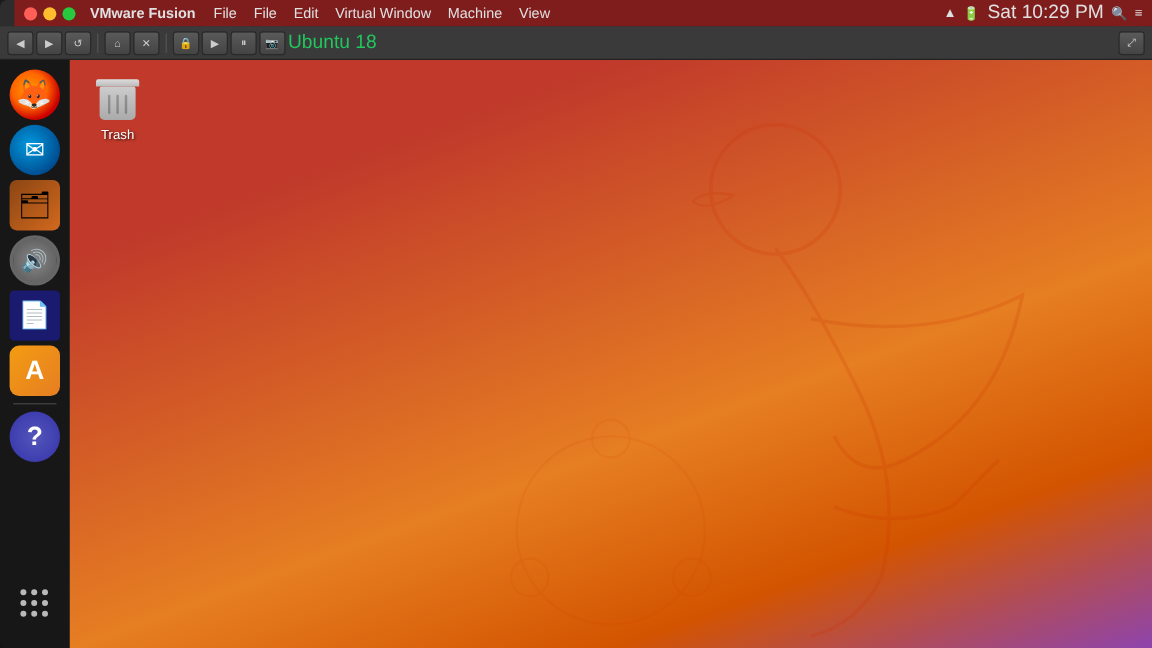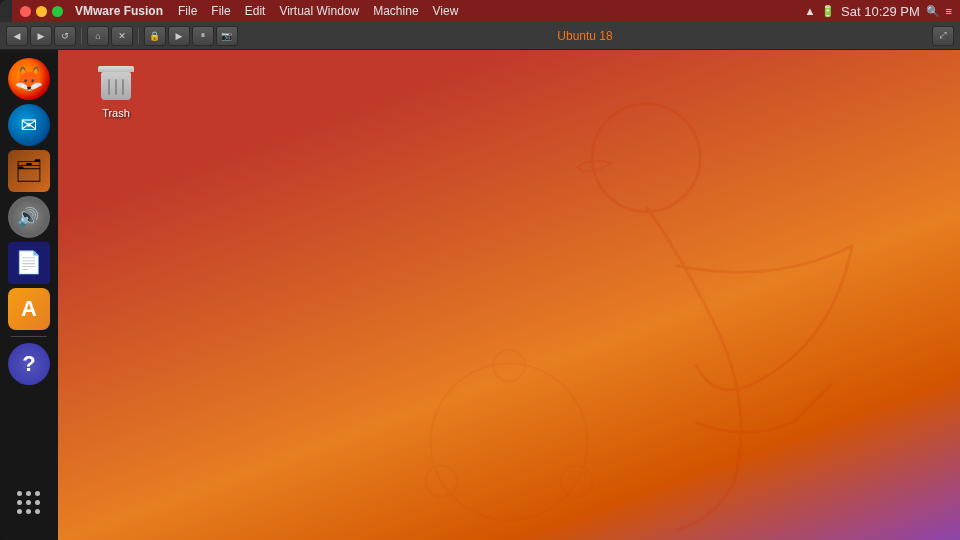--- a/index.html
+++ b/index.html
@@ -91,23 +91,23 @@
       font-size: 9px;
     }
     .vm-toolbar-sep {
       width: 1px;
       height: 16px;
       background: #555;
       margin: 0 3px;
     }
     .vm-title {
       flex: 1;
-      text-align: center;
-      color: #f97316;
-      font-size: 12px;
+      text-align: left;
+      color: #22c55e;
+      font-size: 16px;
     }
     .vm-toolbar-right {
       width: 22px;
       height: 20px;
       background: linear-gradient(180deg, #5a5a5a, #444);
       border: 1px solid #2a2a2a;
       border-radius: 3px;
       display: flex;
       align-items: center;
       justify-content: center;
@@ -261,21 +261,21 @@
       width: 5px;
       height: 5px;
       background: rgba(255,255,255,0.7);
       border-radius: 50%;
     }
 
     
     .desktop-icons {
       position: absolute;
       top: 10px;
-      left: 28px;
+      left: 10px;
     }
     .desktop-icon {
       display: flex;
       flex-direction: column;
       align-items: center;
       width: 60px;
       cursor: pointer;
       padding: 4px;
     }
     .desktop-icon-img {
@@ -351,21 +351,21 @@
       <span class="mac-menu-item">File</span>
       <span class="mac-menu-item">File</span>
       <span class="mac-menu-item">Edit</span>
       <span class="mac-menu-item">Virtual Window</span>
       <span class="mac-menu-item">Machine</span>
       <span class="mac-menu-item">View</span>
     </div>
     <div class="mac-menu-right">
       <span style="font-size:11px;">▲</span>
       <span style="font-size:11px;">🔋</span>
-      <span style="font-size:13px;">Sat 10:29 PM</span>
+      <span style="font-size:16px;">Sat 10:29 PM</span>
       <span style="font-size:11px;">🔍</span>
       <span style="font-size:11px;">≡</span>
     </div>
   </div>
 
   <div class="vm-toolbar">
     <div class="vm-toolbar-btn">◀</div>
     <div class="vm-toolbar-btn">▶</div>
     <div class="vm-toolbar-btn">↺</div>
     <div class="vm-toolbar-sep"></div>

